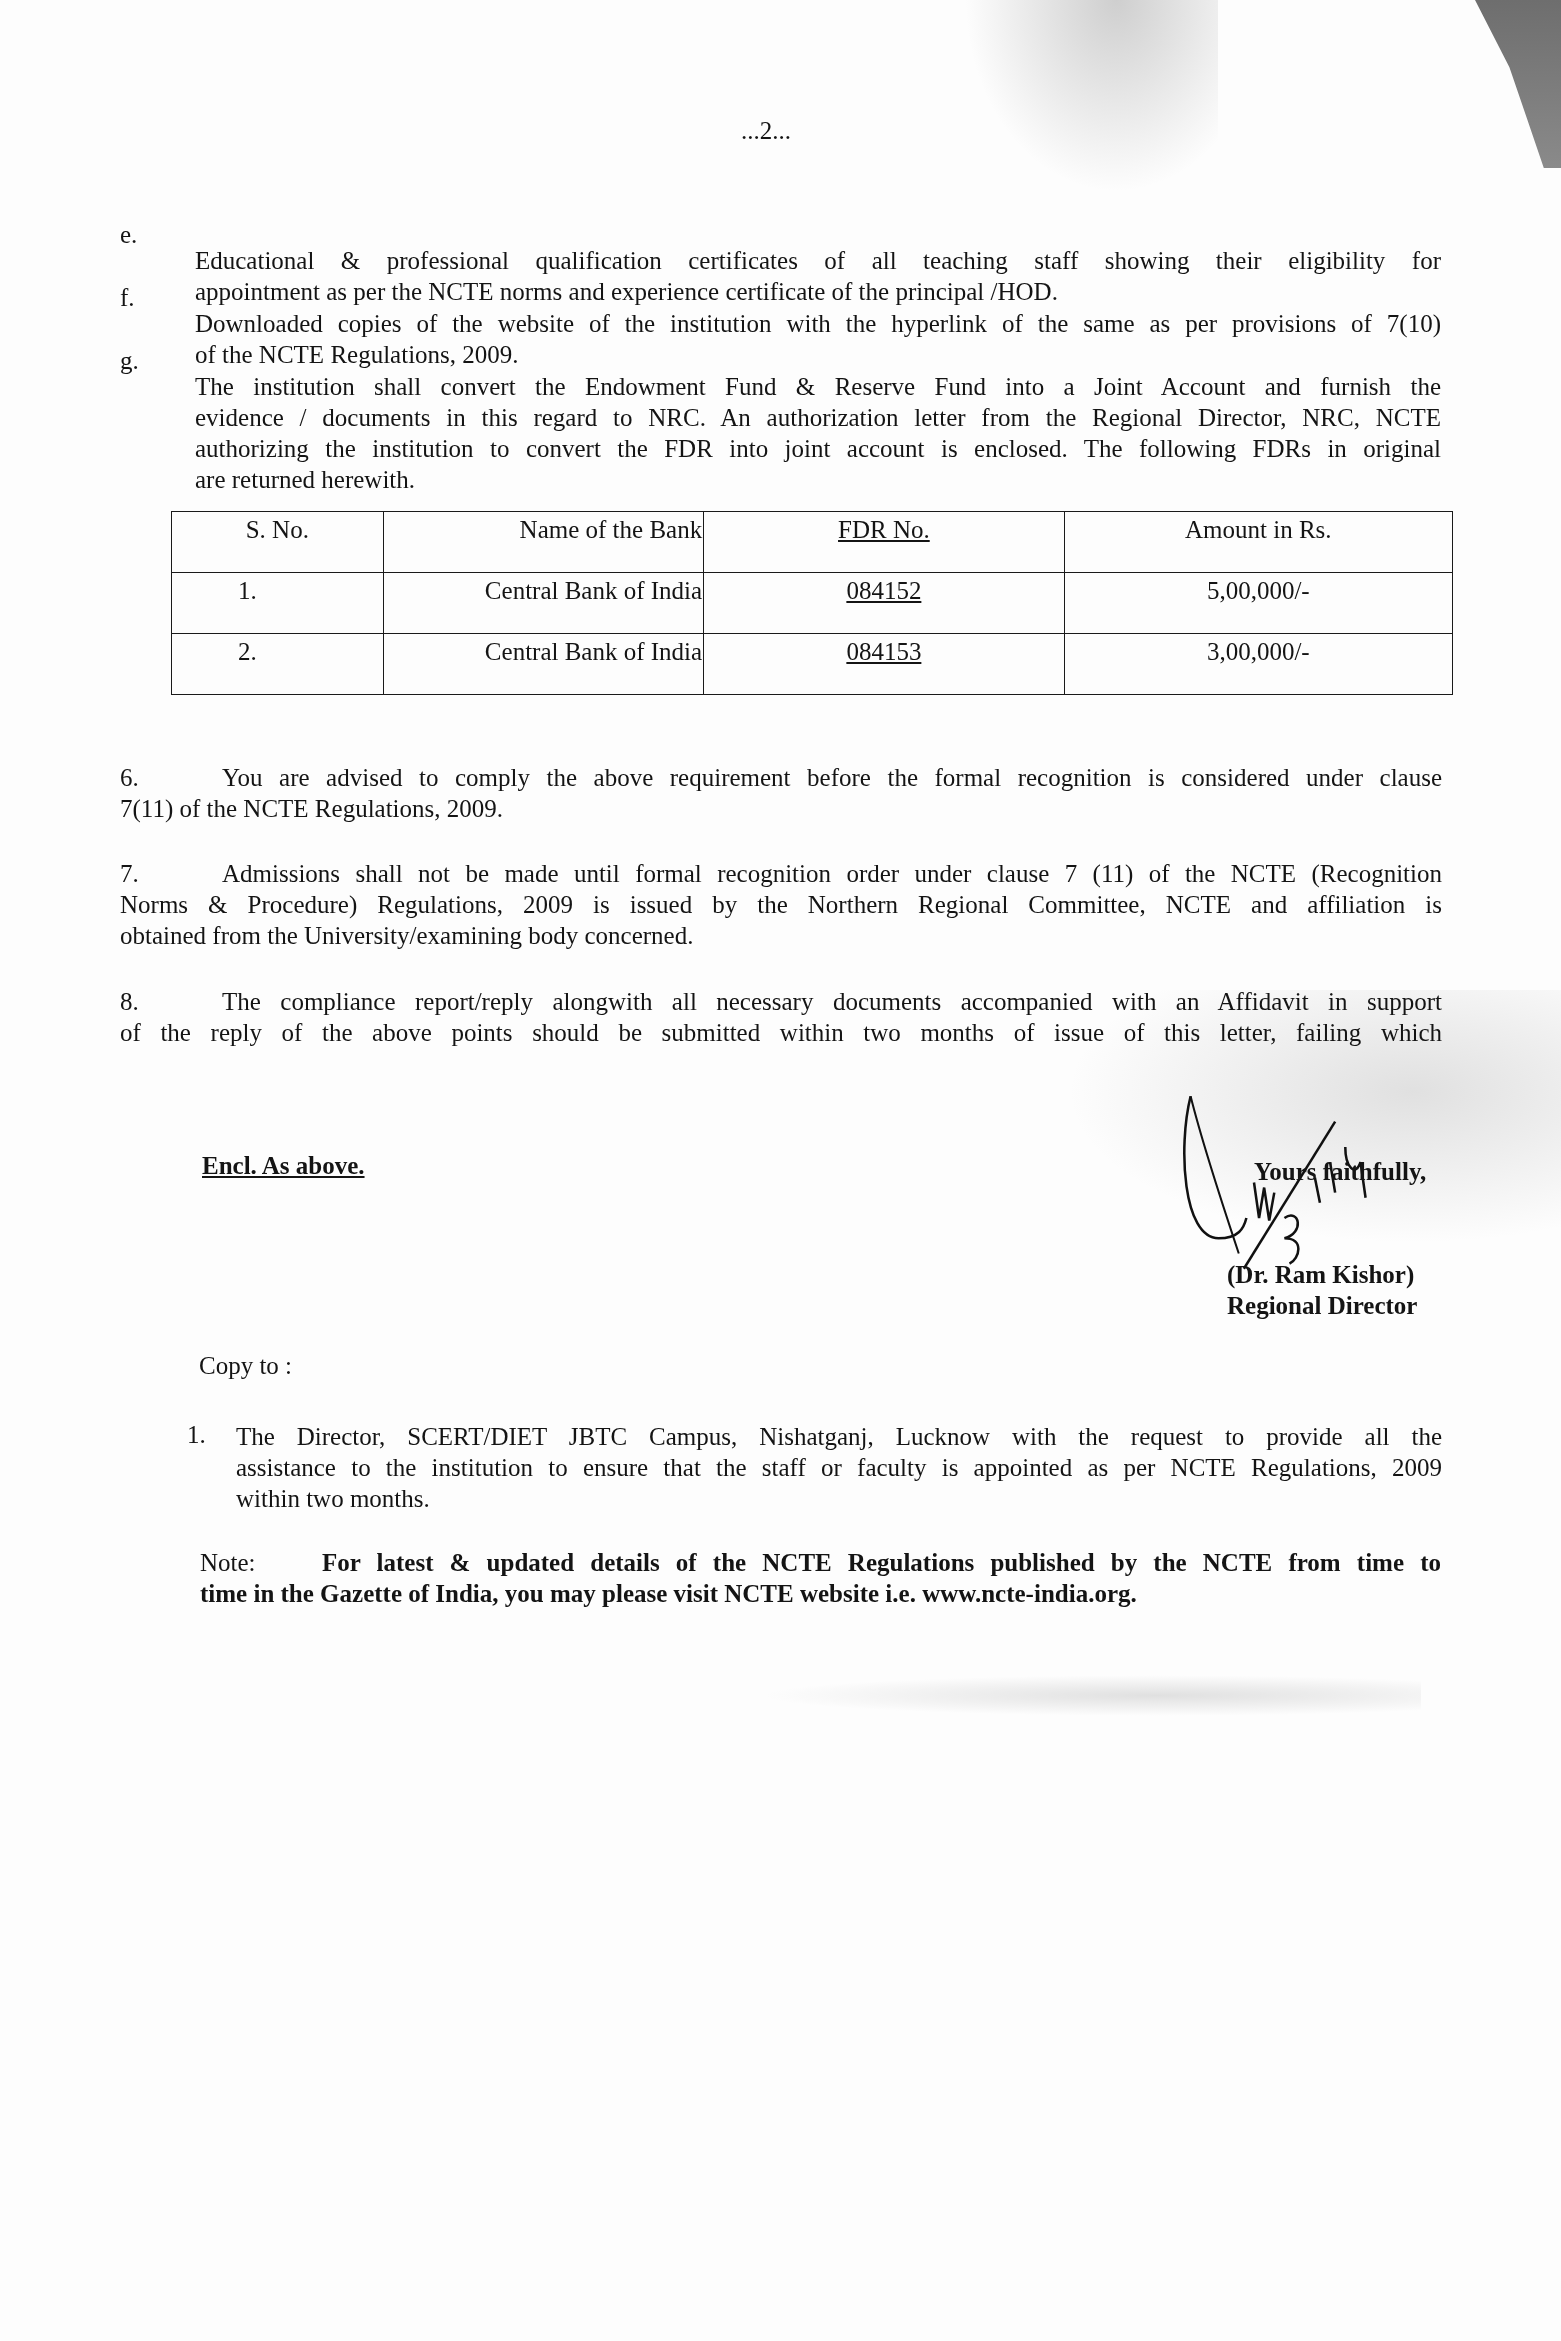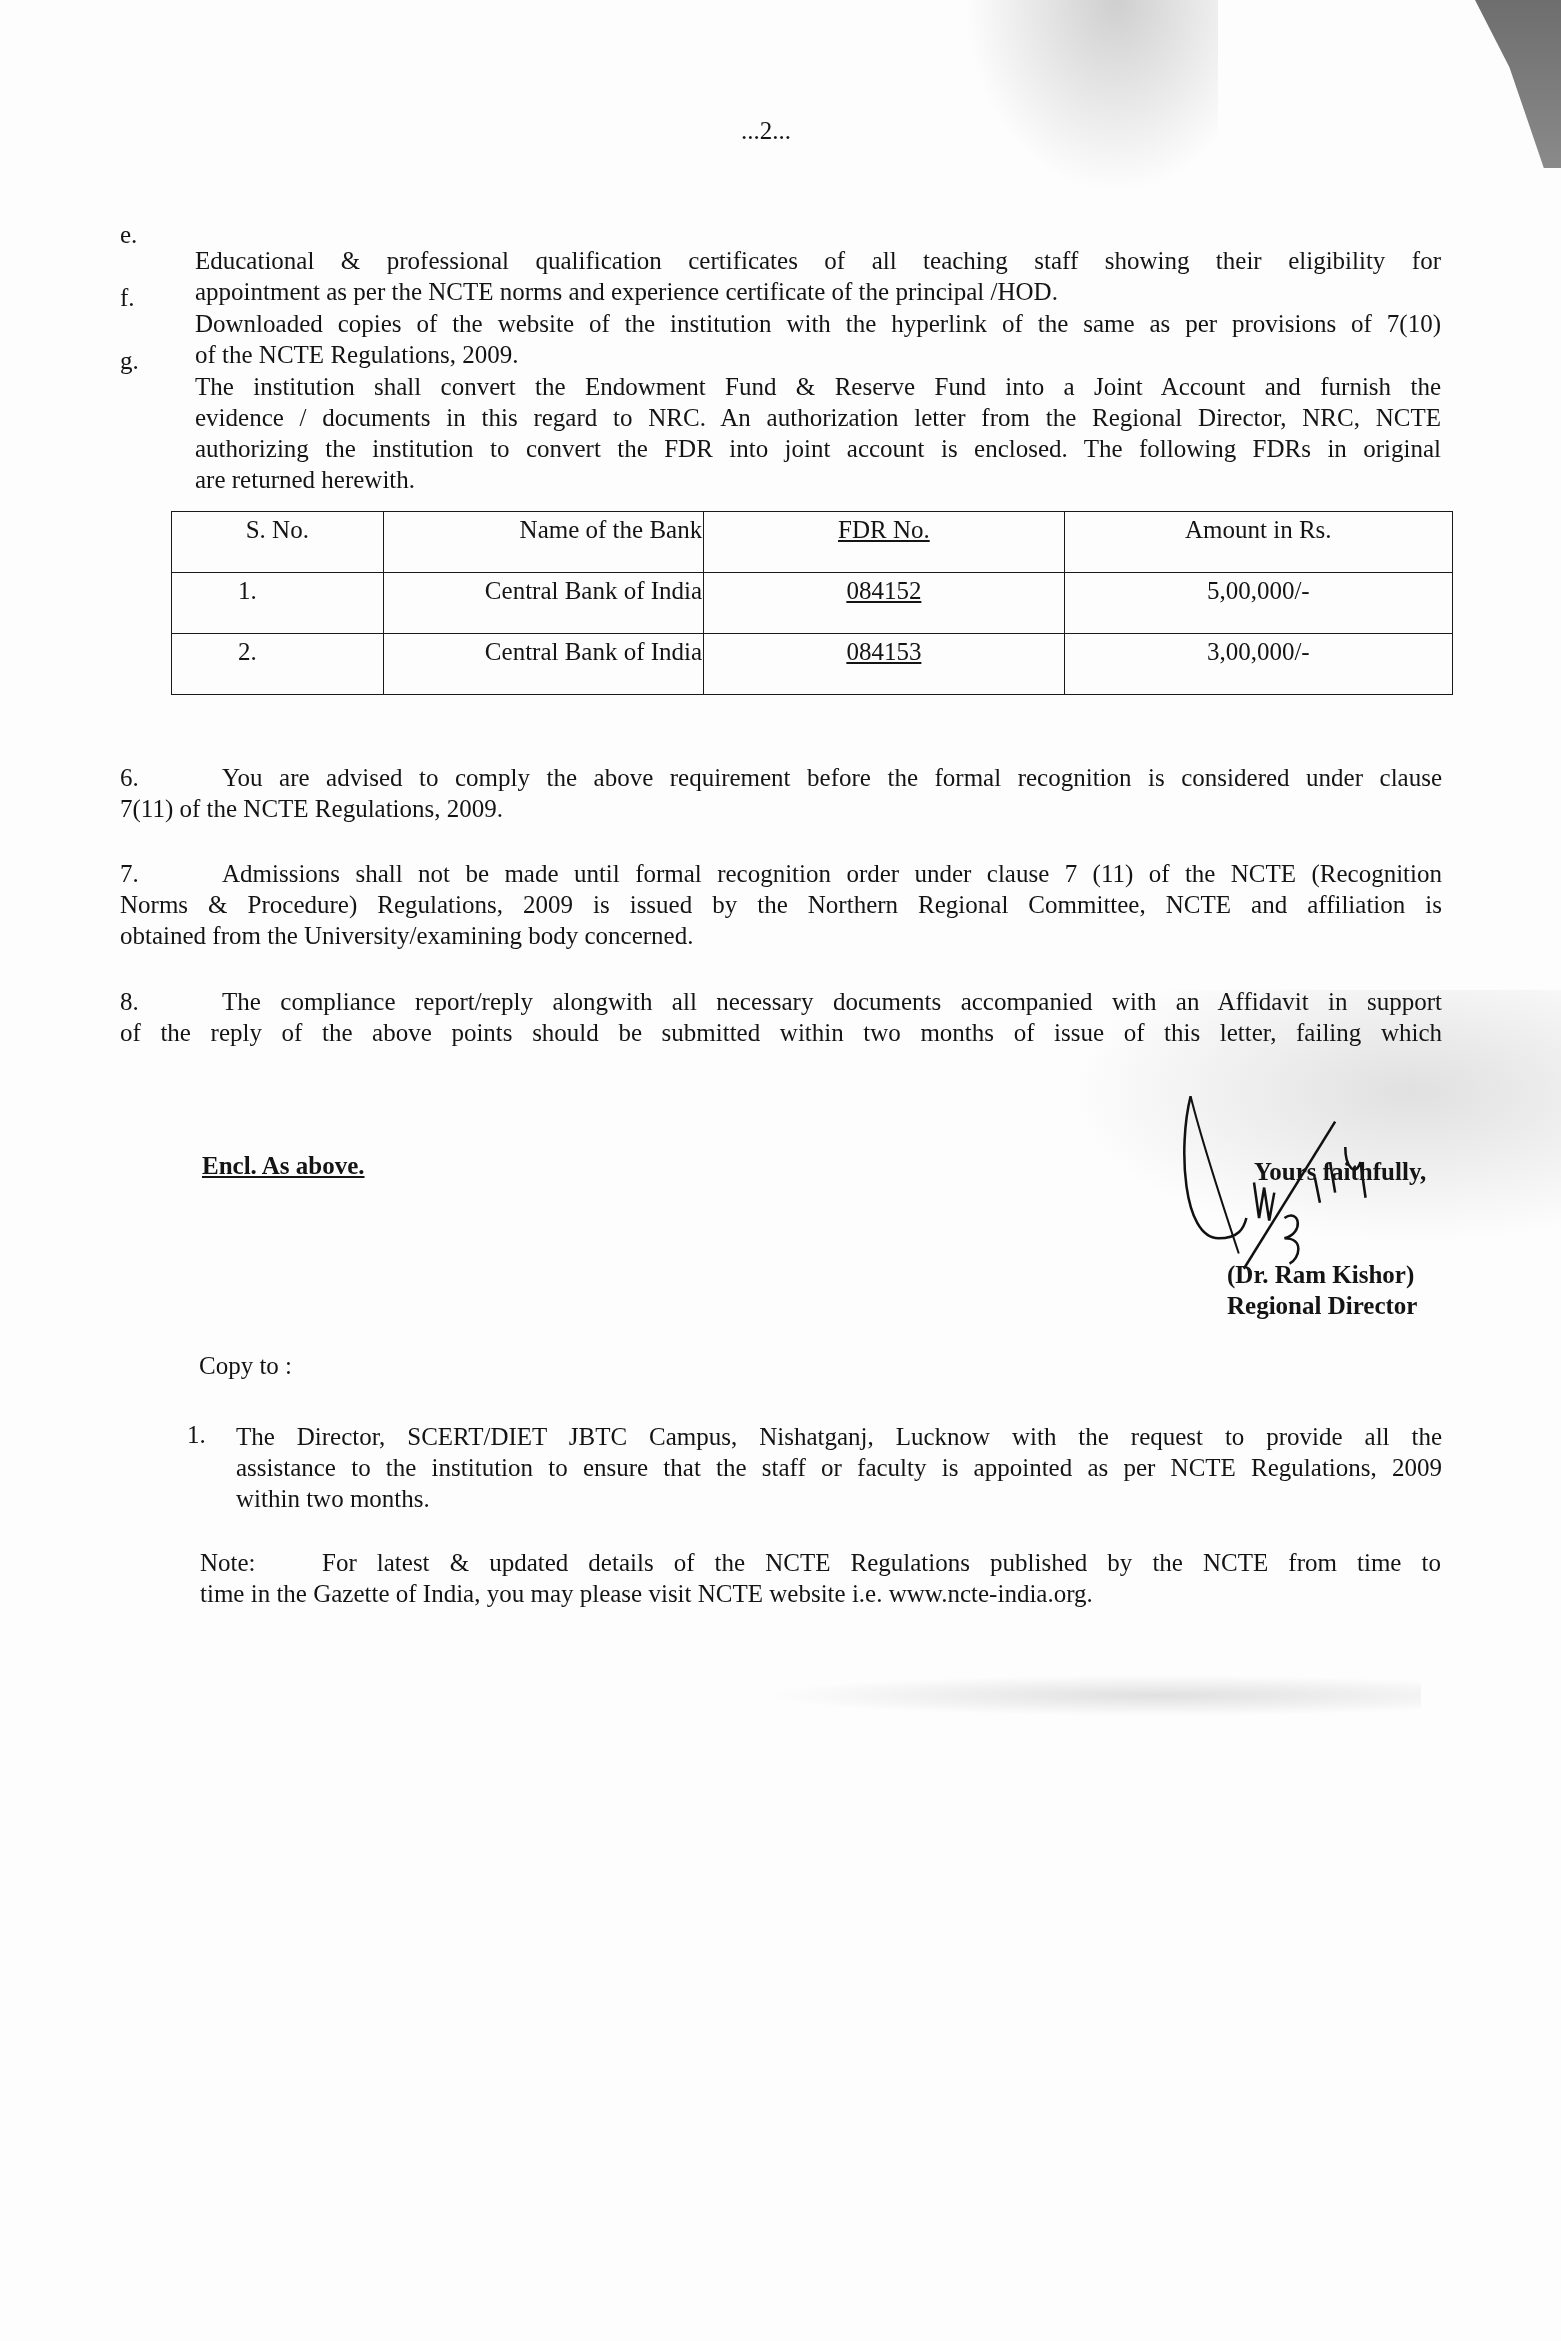--- a/index.html
+++ b/index.html
@@ -22,21 +22,21 @@
   .smudge-sig {
     position: absolute; left: 1066px; top: 990px; width: 495px; height: 254px;
     background: radial-gradient(ellipse at 70% 40%, rgba(150,150,150,0.28), rgba(255,255,255,0) 70%);
   }
   .bleed {
     position: absolute; left: 761px; top: 1675px; width: 660px; height: 41px;
     background: radial-gradient(ellipse at 60% 50%, rgba(170,170,170,0.35), rgba(255,255,255,0) 70%);
   }
 
   .t { position: absolute; font-size: 25px; line-height: 31px; white-space: nowrap; }
-  .b { font-weight: normal; }
+  .b { font-weight: bold; }
 
   .page-num { left: 741px; top: 115px; }
 
   .item-label { position: absolute; font-size: 25px; }
   .item-text { position: absolute; left: 195px; width: 1246px; font-size: 25px; line-height: 31px; margin-top: 24px; }
   .item-text .ln { display: block; height: 31px; }
   .item-text .ln.j { text-align: justify; text-align-last: justify; }
 
   
   table.fdr {

